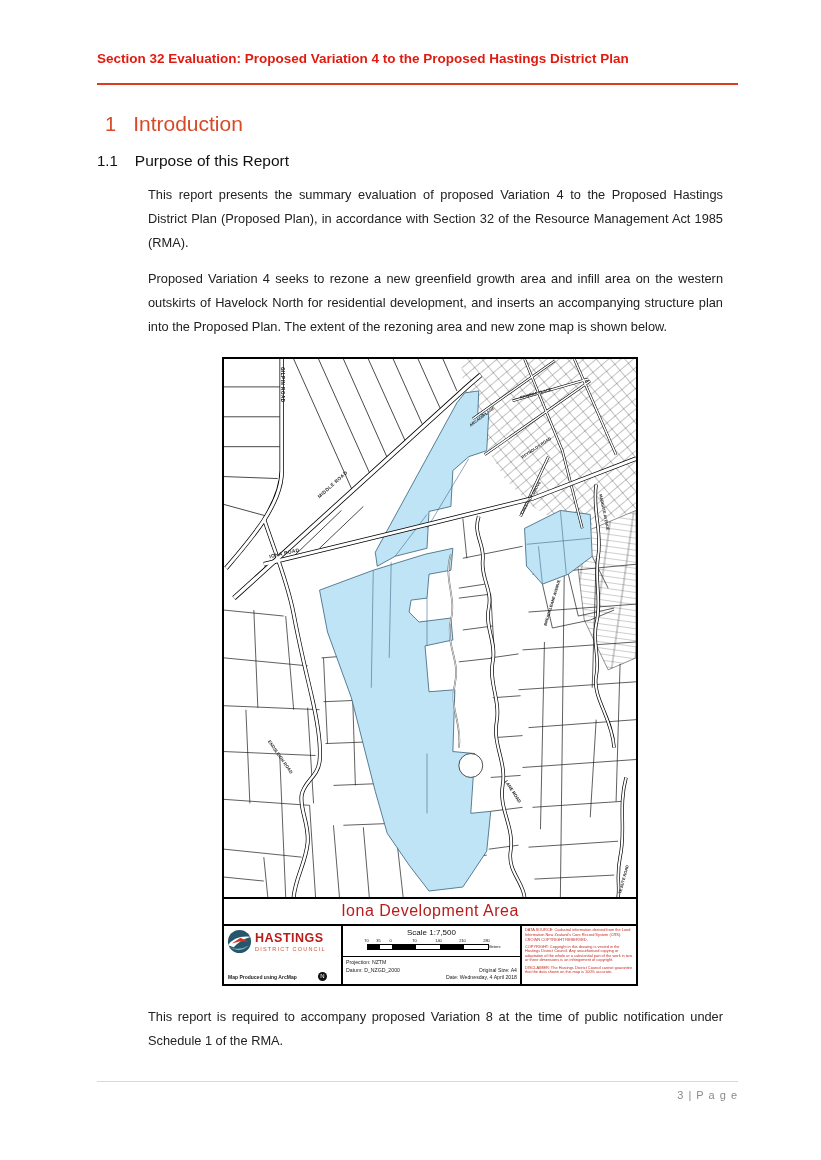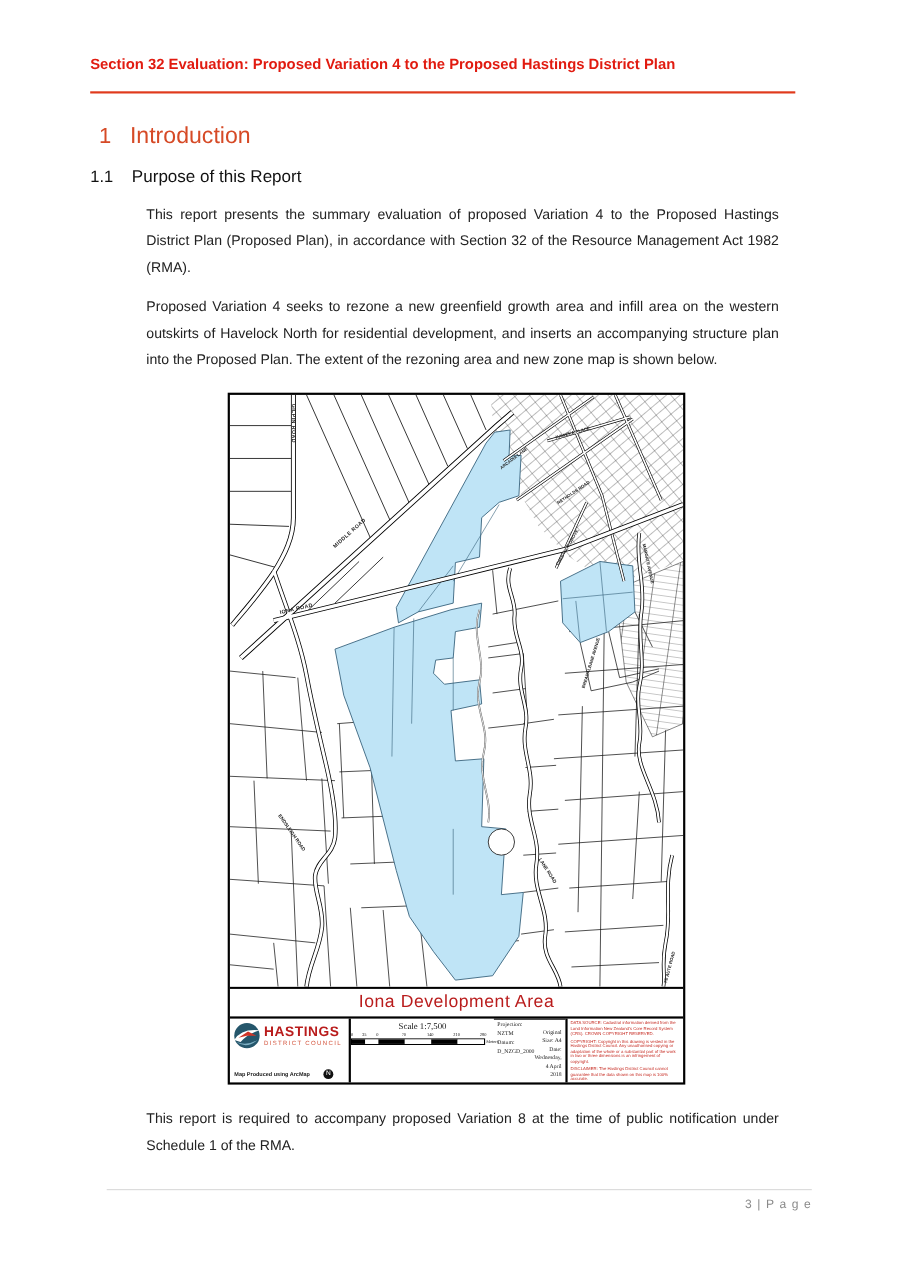--- a/index.html
+++ b/index.html
@@ -1,20 +1,20 @@
 <!DOCTYPE html>
 <html><head>
 <meta charset="utf-8">
 <style>
   html,body{margin:0;padding:0;}
   body{
     width:821px;height:1160px;background:#ffffff;position:relative;
     font-family:"Liberation Sans",sans-serif;color:#1a1a1a;overflow:hidden;
   }
-  .content{position:absolute;left:82px;top:49px;width:641px;}
+  .content{position:absolute;left:97px;top:49px;width:641px;}
   .doc-header{
     color:#e11b10;font-size:13.5px;font-weight:bold;line-height:1.5;width:640px;
   }
   .doc-rule{border:none;border-top:2px solid #e03a1c;margin:14px 0 0 0;}
   .h1-row{display:flex;align-items:baseline;margin-top:27px;color:#d64a26;}
   .h1-num{font-size:20px;margin-left:8px;}
   .h1-title{font-size:21px;margin-left:17px;}
   .h2-row{display:flex;align-items:baseline;margin-top:16px;font-weight:normal;color:#111;}
   .h2-num{font-size:15px;}
   .h2-title{font-size:15.5px;margin-left:17px;}
@@ -35,21 +35,21 @@
   .legend{display:flex;height:58px;font-family:"Liberation Sans",sans-serif;}
   .cell-left{width:119px;border-right:2px solid #000;position:relative;padding:3px 3px 2px 3px;box-sizing:border-box;}
   .org-row{display:flex;align-items:center;}
   .org-logo{width:25px;height:25px;flex:0 0 auto;}
   .org-names{margin-left:3px;}
   .org-name{font-size:12.5px;font-weight:bold;color:#b91c1c;letter-spacing:.5px;}
   .org-sub{font-size:5.5px;color:#d4543c;letter-spacing:1.2px;margin-top:1px;}
   .produced{position:absolute;left:4px;bottom:4px;font-size:5px;font-weight:bold;color:#222;}
   .arc-icon{position:absolute;right:14px;bottom:3px;width:9px;height:9px;border-radius:50%;
     background:#111;color:#fff;font-size:6px;line-height:9px;text-align:center;}
-  .cell-mid{flex:1;display:flex;flex-direction:row;box-sizing:border-box;font-family:Liberation Serif, serif;}
+  .cell-mid{flex:1;display:flex;flex-direction:column;box-sizing:border-box;}
   .mid-top{height:30px;position:relative;text-align:center;}
   .scale-label{font-size:8px;color:#111;margin-top:2px;}
   .scalebar{position:relative;width:130px;margin:7px auto 0 auto;height:10px;}
   .sb-ticks{position:absolute;top:-6px;left:0;width:122px;height:5px;}
   .sb-ticks span{position:absolute;transform:translateX(-50%);font-size:4px;color:#111;}
   .sb-bar{position:absolute;top:0;left:0;display:flex;height:4px;border:.5px solid #000;}
   .sb-bar i{display:block;height:100%;}
   .sb-units{position:absolute;right:-4px;top:0;font-size:4px;color:#111;}
   .mid-bottom{border-top:1.5px solid #000;flex:1;display:flex;justify-content:space-between;
     padding:2px 3px;font-size:5.2px;color:#222;line-height:1.5;}
@@ -74,21 +74,21 @@
     <span class="h1-num">1</span>
     <span class="h1-title">Introduction</span>
   </div>
 
   <div class="h2-row">
     <span class="h2-num">1.1</span>
     <span class="h2-title">Purpose of this Report</span>
   </div>
 
   <div class="paras">
-    <p class="body-p">This report presents the summary evaluation of proposed Variation 4 to the Proposed Hastings District Plan (Proposed Plan), in accordance with Section 32 of the Resource Management Act 1982 (RMA).</p>
+    <p class="body-p">This report presents the summary evaluation of proposed Variation 4 to the Proposed Hastings District Plan (Proposed Plan), in accordance with Section 32 of the Resource Management Act 1985 (RMA).</p>
     <p class="body-p">Proposed Variation 4 seeks to rezone a new greenfield growth area and infill area on the western outskirts of Havelock North for residential development, and inserts an accompanying structure plan into the Proposed Plan.  The extent of the rezoning area and new zone map is shown below.</p>
 
     <div class="map-wrap" style="margin-left:74px;">
       <div class="map-frame">
         <svg class="map-canvas" viewBox="0 0 414 540" preserveAspectRatio="none">
           <defs>
             <pattern id="gridpat" width="11" height="8" patternUnits="userSpaceOnUse" patternTransform="rotate(-40)">
               <path d="M11,0 H0 V8" fill="none" stroke="#111" stroke-width="0.5"></path>
             </pattern>
             <pattern id="rowpat" width="22" height="6" patternUnits="userSpaceOnUse" patternTransform="rotate(8)">

